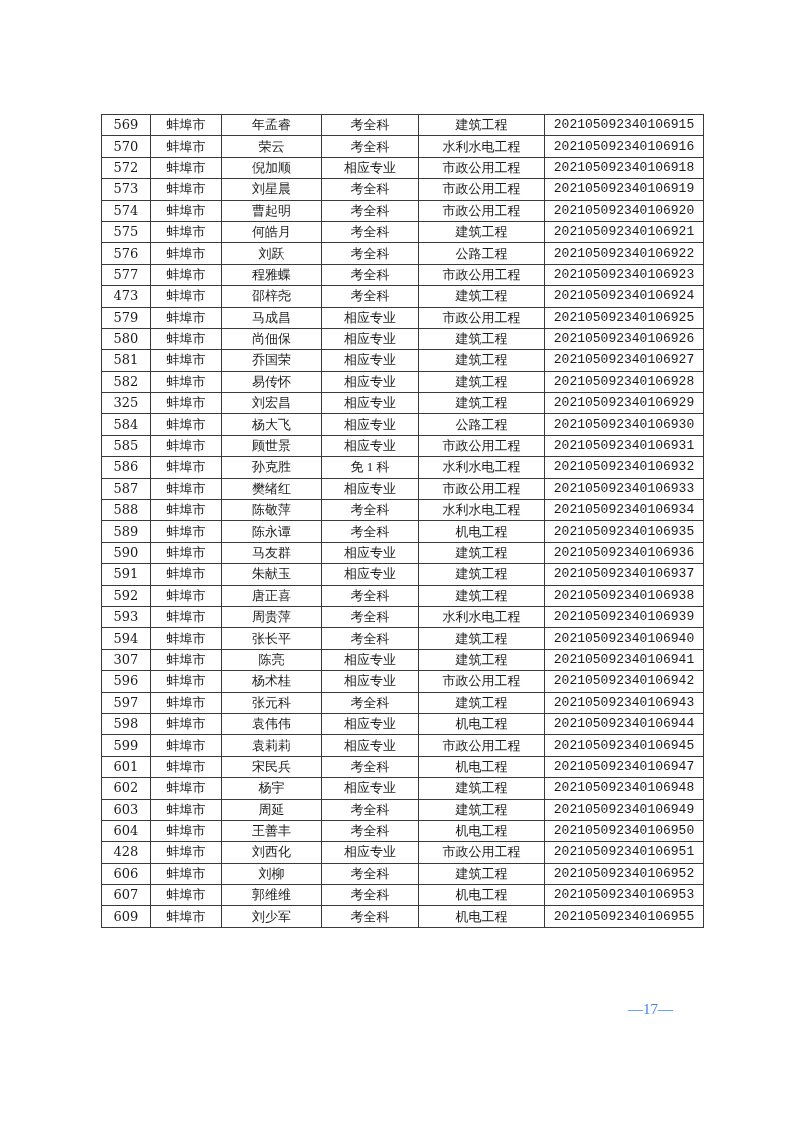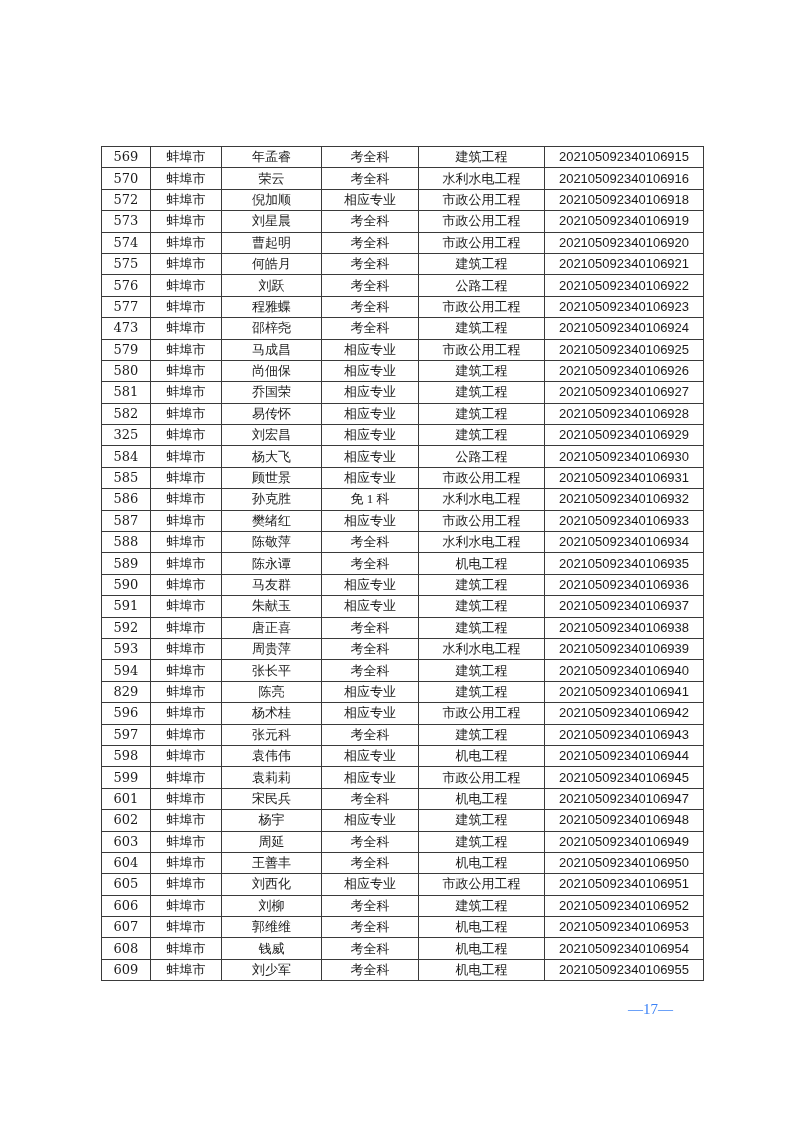--- a/index.html
+++ b/index.html
@@ -2,35 +2,34 @@
 <html><head>
 <meta charset="utf-8">
 <style>
   html, body { margin: 0; padding: 0; background: #ffffff; }
   body { width: 793px; height: 1122px; position: relative; overflow: hidden; }
   .page { position: absolute; left: 0; top: 0; width: 793px; height: 1122px; background: #fff; }
   table.roster {
     position: absolute; left: 101px; top: 114px;
     border-collapse: collapse; table-layout: fixed;
     width: 597px;
-    margin-top: 32px;
   }
   table.roster td {
     border: 1px solid #3a3a3a;
     height: 20.4px; padding: 0;
     text-align: center; vertical-align: middle;
     font-size: 13px; color: #1a1a1a; line-height: 20px;
     white-space: nowrap; overflow: hidden;
   }
   td.c-no { width: 48px; font-family: "DejaVu Serif", "Liberation Serif", serif; font-size: 12px; }
   td.c-city { width: 70px; font-family: Liberation Sans, sans-serif; }
   td.c-name { width: 99px; font-family: "Liberation Serif", "DejaVu Serif", serif; }
   td.c-type { width: 96px; font-family: "Liberation Serif", "DejaVu Serif", serif; }
   td.c-major { width: 125px; font-family: "Liberation Serif", "DejaVu Serif", serif; }
-  td.c-id { width: 158px; font-family: Liberation Sans, sans-serif; font-size: 13.5px; color: #000; }
+  td.c-id { width: 158px; font-family: Liberation Mono, monospace; font-size: 13.5px; color: #000; }
   .page-number {
     position: absolute; left: 628px; top: 1001px;
     font-family: "Liberation Serif", "DejaVu Serif", serif;
     font-size: 15px; color: #3b82f6;
   }
 </style>
 </head>
 <body>
 
 <div class="page">
@@ -230,21 +229,21 @@
         </tr>
         <tr>
           <td class="c-no">594</td>
           <td class="c-city">蚌埠市</td>
           <td class="c-name">张长平</td>
           <td class="c-type">考全科</td>
           <td class="c-major">建筑工程</td>
           <td class="c-id">202105092340106940</td>
         </tr>
         <tr>
-          <td class="c-no">829</td>
+          <td class="c-no">307</td>
           <td class="c-city">蚌埠市</td>
           <td class="c-name">陈亮</td>
           <td class="c-type">相应专业</td>
           <td class="c-major">建筑工程</td>
           <td class="c-id">202105092340106941</td>
         </tr>
         <tr>
           <td class="c-no">596</td>
           <td class="c-city">蚌埠市</td>
           <td class="c-name">杨术桂</td>
@@ -302,21 +301,21 @@
         </tr>
         <tr>
           <td class="c-no">604</td>
           <td class="c-city">蚌埠市</td>
           <td class="c-name">王善丰</td>
           <td class="c-type">考全科</td>
           <td class="c-major">机电工程</td>
           <td class="c-id">202105092340106950</td>
         </tr>
         <tr>
-          <td class="c-no">605</td>
+          <td class="c-no">428</td>
           <td class="c-city">蚌埠市</td>
           <td class="c-name">刘西化</td>
           <td class="c-type">相应专业</td>
           <td class="c-major">市政公用工程</td>
           <td class="c-id">202105092340106951</td>
         </tr>
         <tr>
           <td class="c-no">606</td>
           <td class="c-city">蚌埠市</td>
           <td class="c-name">刘柳</td>
@@ -324,28 +323,20 @@
           <td class="c-major">建筑工程</td>
           <td class="c-id">202105092340106952</td>
         </tr>
         <tr>
           <td class="c-no">607</td>
           <td class="c-city">蚌埠市</td>
           <td class="c-name">郭维维</td>
           <td class="c-type">考全科</td>
           <td class="c-major">机电工程</td>
           <td class="c-id">202105092340106953</td>
-        </tr>
-        <tr>
-          <td class="c-no">608</td>
-          <td class="c-city">蚌埠市</td>
-          <td class="c-name">钱威</td>
-          <td class="c-type">考全科</td>
-          <td class="c-major">机电工程</td>
-          <td class="c-id">202105092340106954</td>
         </tr>
         <tr>
           <td class="c-no">609</td>
           <td class="c-city">蚌埠市</td>
           <td class="c-name">刘少军</td>
           <td class="c-type">考全科</td>
           <td class="c-major">机电工程</td>
           <td class="c-id">202105092340106955</td>
         </tr>
       </tbody>

